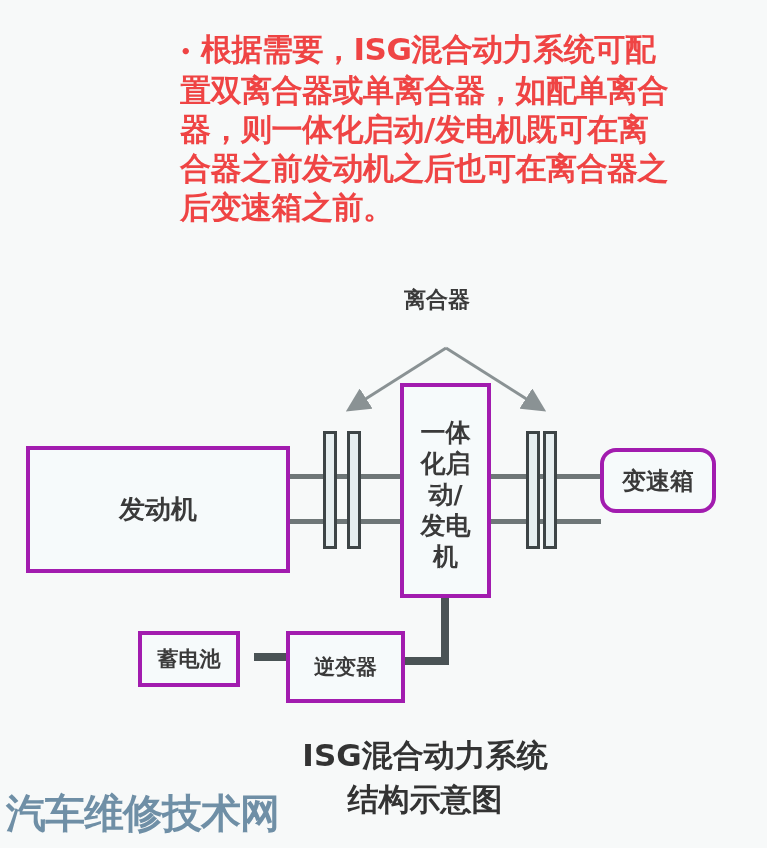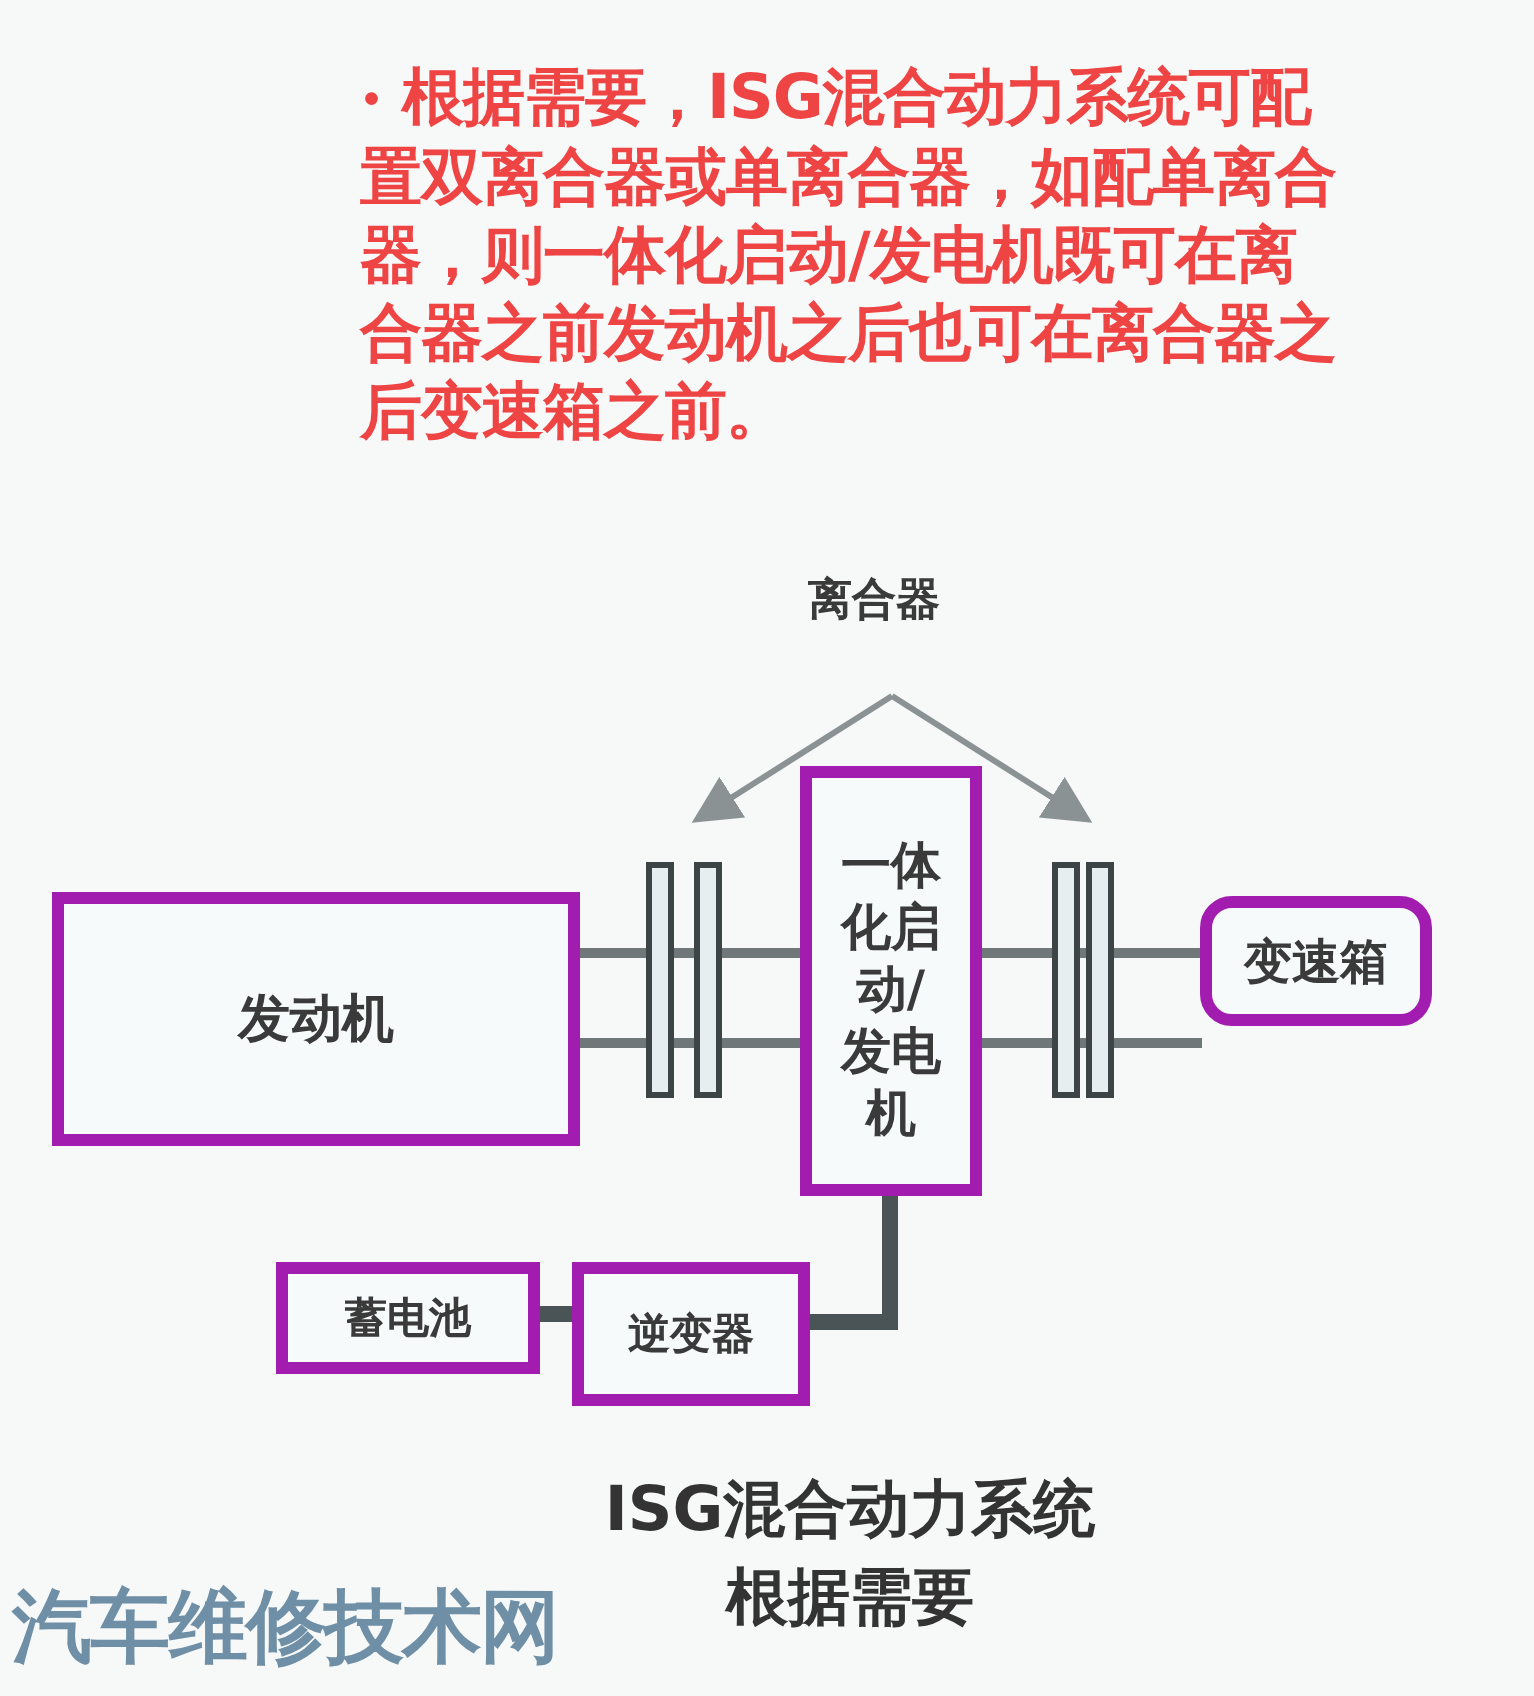--- a/index.html
+++ b/index.html
@@ -9,21 +9,21 @@
     font-family:"DejaVu Sans", sans-serif;
   }
   .note {
     position:absolute; left:180px; top:30px; width:510px;
     font-size:31px; line-height:39px; font-weight:bold; color:#ef4444;
     letter-spacing:-0.5px;
   }
   .note .bullet { display:inline-block; font-size:18px; vertical-align:middle; margin-right:10px; }
   .box {
     position:absolute; box-sizing:border-box;
-    border:6px solid #a21caf; background:#f6fafb;
+    border:4px solid #a21caf; background:#f6fafb;
     display:flex; align-items:center; justify-content:center;
     font-weight:bold; color:#3a3a3a;
   }
   .plate {
     position:absolute; box-sizing:border-box;
     border:3px solid #3d4446; background:#e6eef0;
   }
   .shaft { position:absolute; background:#6f7778; height:5px; }
   .wire { position:absolute; background:#4a5355; }
   .label-clutch {
@@ -91,27 +91,27 @@
 <div class="plate" style="left:543px; top:431px; width:14px; height:118px;"></div>
 
 <div class="box" style="left:600px; top:448px; width:116px; height:65px; font-size:24px;border-radius:16px;">
   <span>变速箱</span>
 </div>
 
 <div class="wire" style="left:441px; top:598px; width:8px; height:67px;"></div>
 <div class="wire" style="left:403px; top:657px; width:46px; height:8px;"></div>
 <div class="wire" style="left:254px; top:653px; width:33px; height:8px;"></div>
 
-<div class="box" style="left:138px; top:631px; width:132px; height:56px; font-size:21px;">
+<div class="box" style="left:138px; top:631px; width:102px; height:56px; font-size:21px;">
   <span>蓄电池</span>
 </div>
 
 <div class="box" style="left:286px; top:631px; width:119px; height:72px; font-size:21px;">
   <span>逆变器</span>
 </div>
 
 <div class="caption">
   <div>ISG混合动力系统</div>
-  <div>根据需要</div>
+  <div>结构示意图</div>
 </div>
 
 <div class="watermark-cn">汽车维修技术网</div>
 <div class="watermark-url">www.qcwxjs.com</div>
 
 </body></html>

